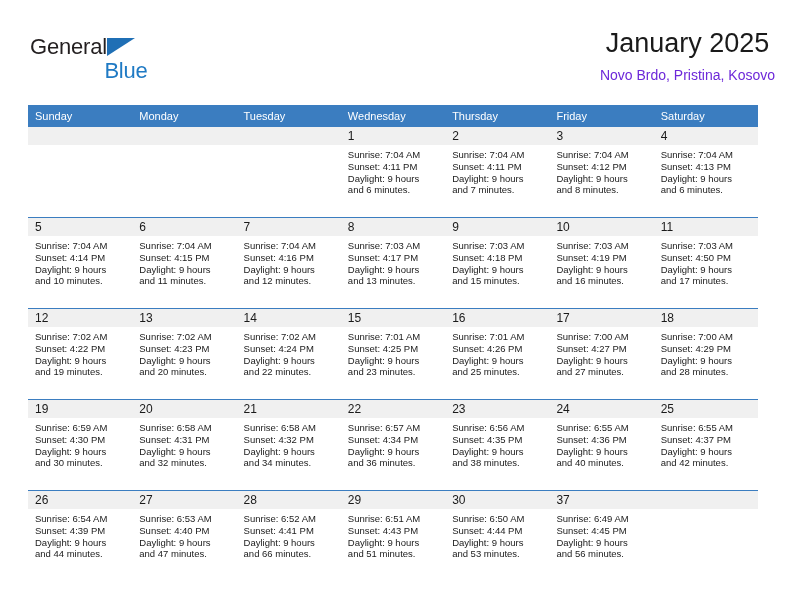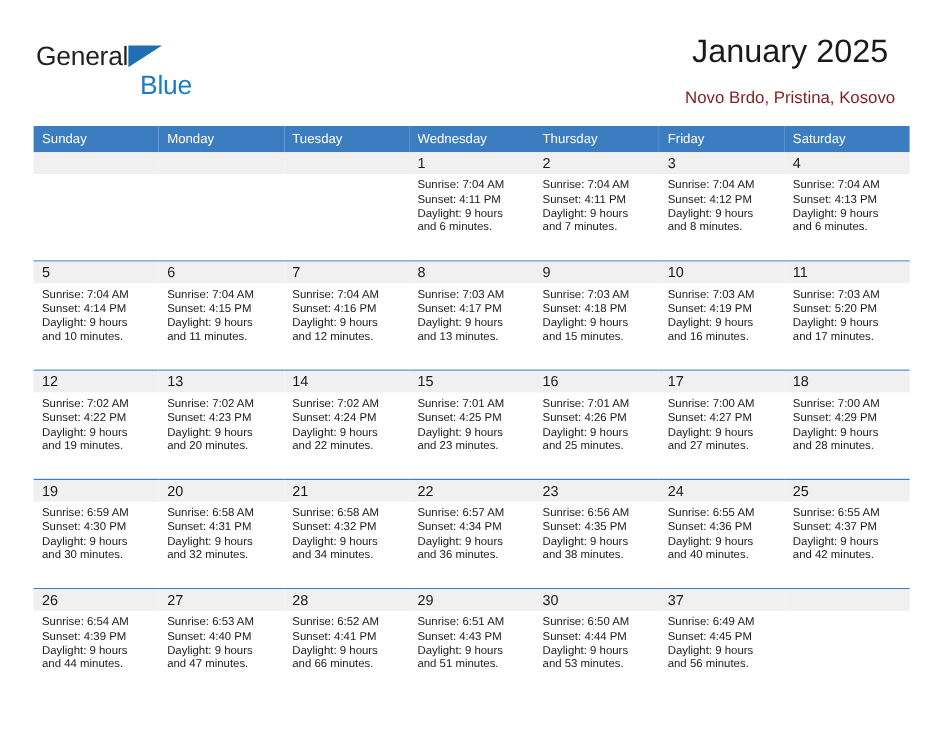--- a/index.html
+++ b/index.html
@@ -20,21 +20,21 @@
     width: 792px;
     height: 612px;
     box-sizing: border-box;
   }
 
   
   .header {
     position: absolute;
     left: 28px;
     top: 26px;
-    right: 46px;
+    right: 17px;
     height: 74px;
   }
   .brand {
     position: absolute;
     left: 2px;
     top: 8px;
     width: 130px;
     height: 52px;
   }
   .brand-row1 {
@@ -56,21 +56,21 @@
     width: 0;
     height: 0;
     border-left: 28px solid #1f6fb5;
     border-bottom: 18px solid transparent;
   }
   .brand-row2 {
     position: relative;
     margin-top: -2px;
     height: 26px;
     line-height: 26px;
-    text-align: right;
+    text-align: center;
     padding-left: 62px;
   }
   .brand-blue {
     font-size: 22px;
     color: #1f7ac4;
     letter-spacing: -0.2px;
   }
 
   .title-block {
     position: absolute;
@@ -79,23 +79,23 @@
     text-align: center;
   }
   .cal-title {
     font-size: 27px;
     color: #1a1a1a;
     line-height: 34px;
     white-space: nowrap;
   }
   .cal-subtitle {
     font-size: 14px;
-    color: #7f1d1d;
+    color: #6d28d9;
     line-height: 22px;
-    margin-top: 10px;
+    margin-top: 4px;
     white-space: nowrap;
   }
 
   
   .calendar {
     position: absolute;
     left: 28px;
     top: 105px;
     width: 730px;
     border-collapse: collapse;
@@ -329,21 +329,21 @@
                 <div>Daylight: 9 hours</div>
                 <div>and 16 minutes.</div>
               </div>
             </div>
           </td>
           <td>
             <div class="daycell">
               <div class="daynum-band">11</div>
               <div class="details">
                 <div>Sunrise: 7:03 AM</div>
-                <div>Sunset: 5:20 PM</div>
+                <div>Sunset: 4:50 PM</div>
                 <div>Daylight: 9 hours</div>
                 <div>and 17 minutes.</div>
               </div>
             </div>
           </td>
         </tr>
         <tr>
           <td>
             <div class="daycell">
               <div class="daynum-band">12</div>

